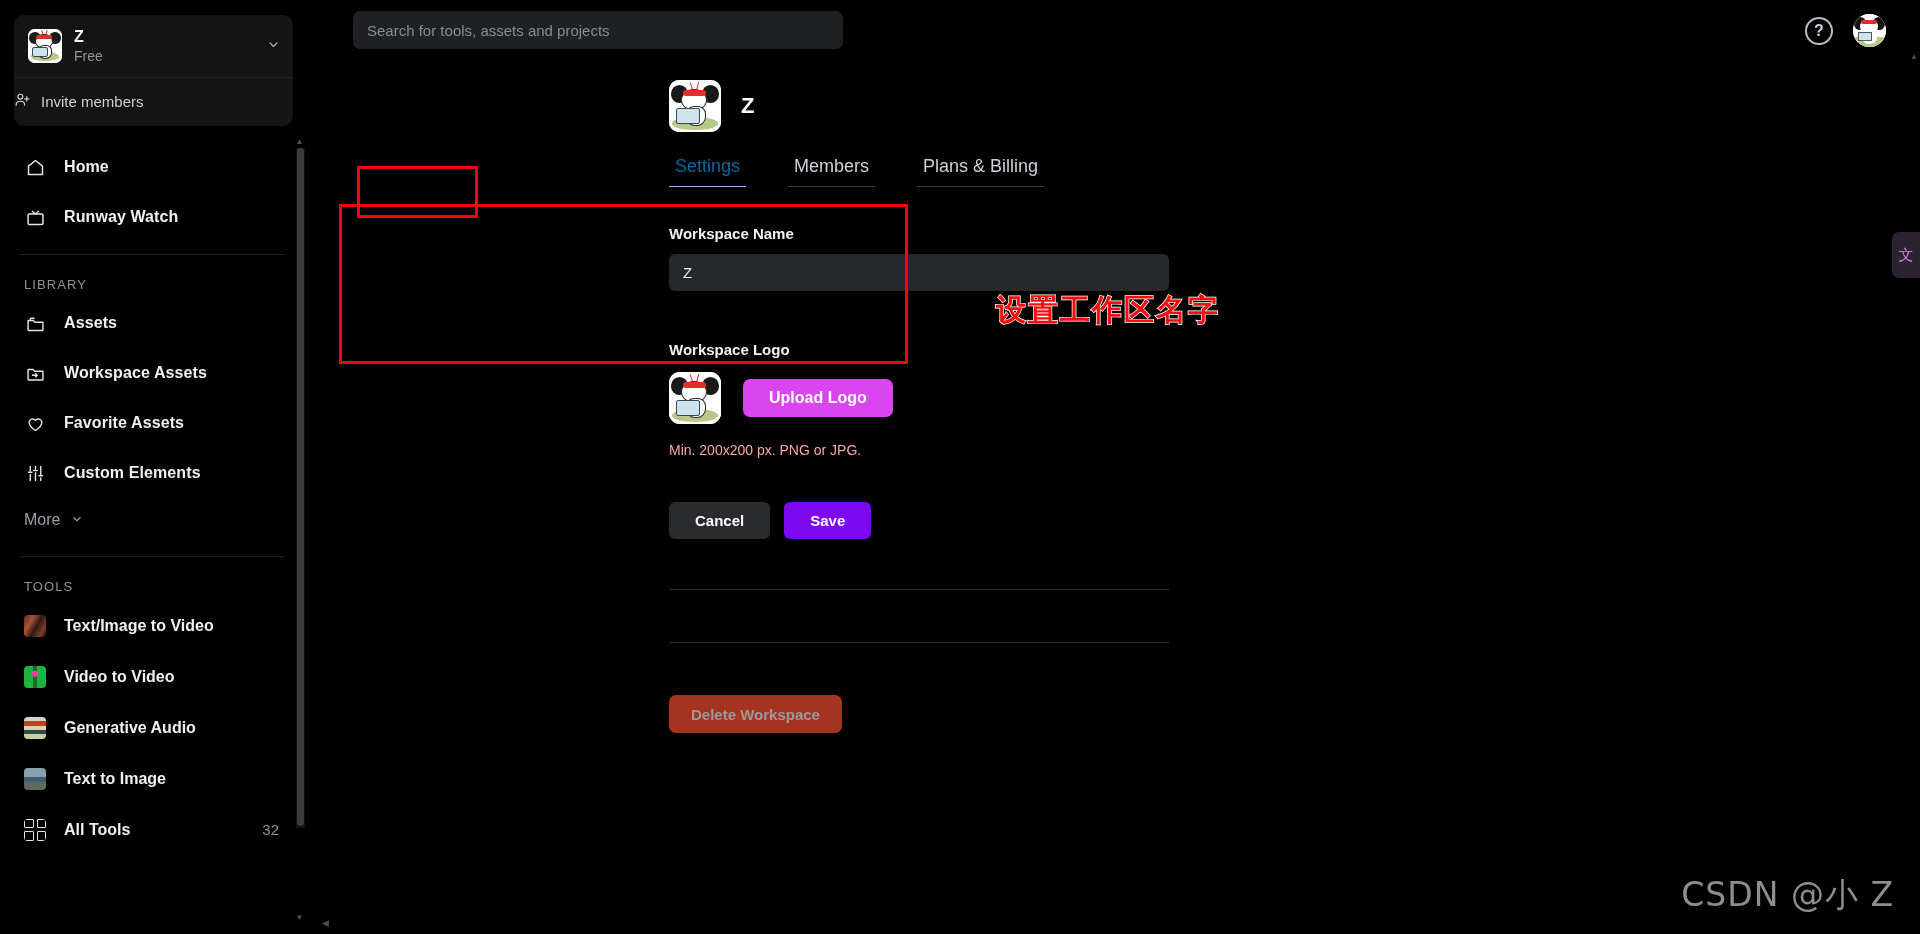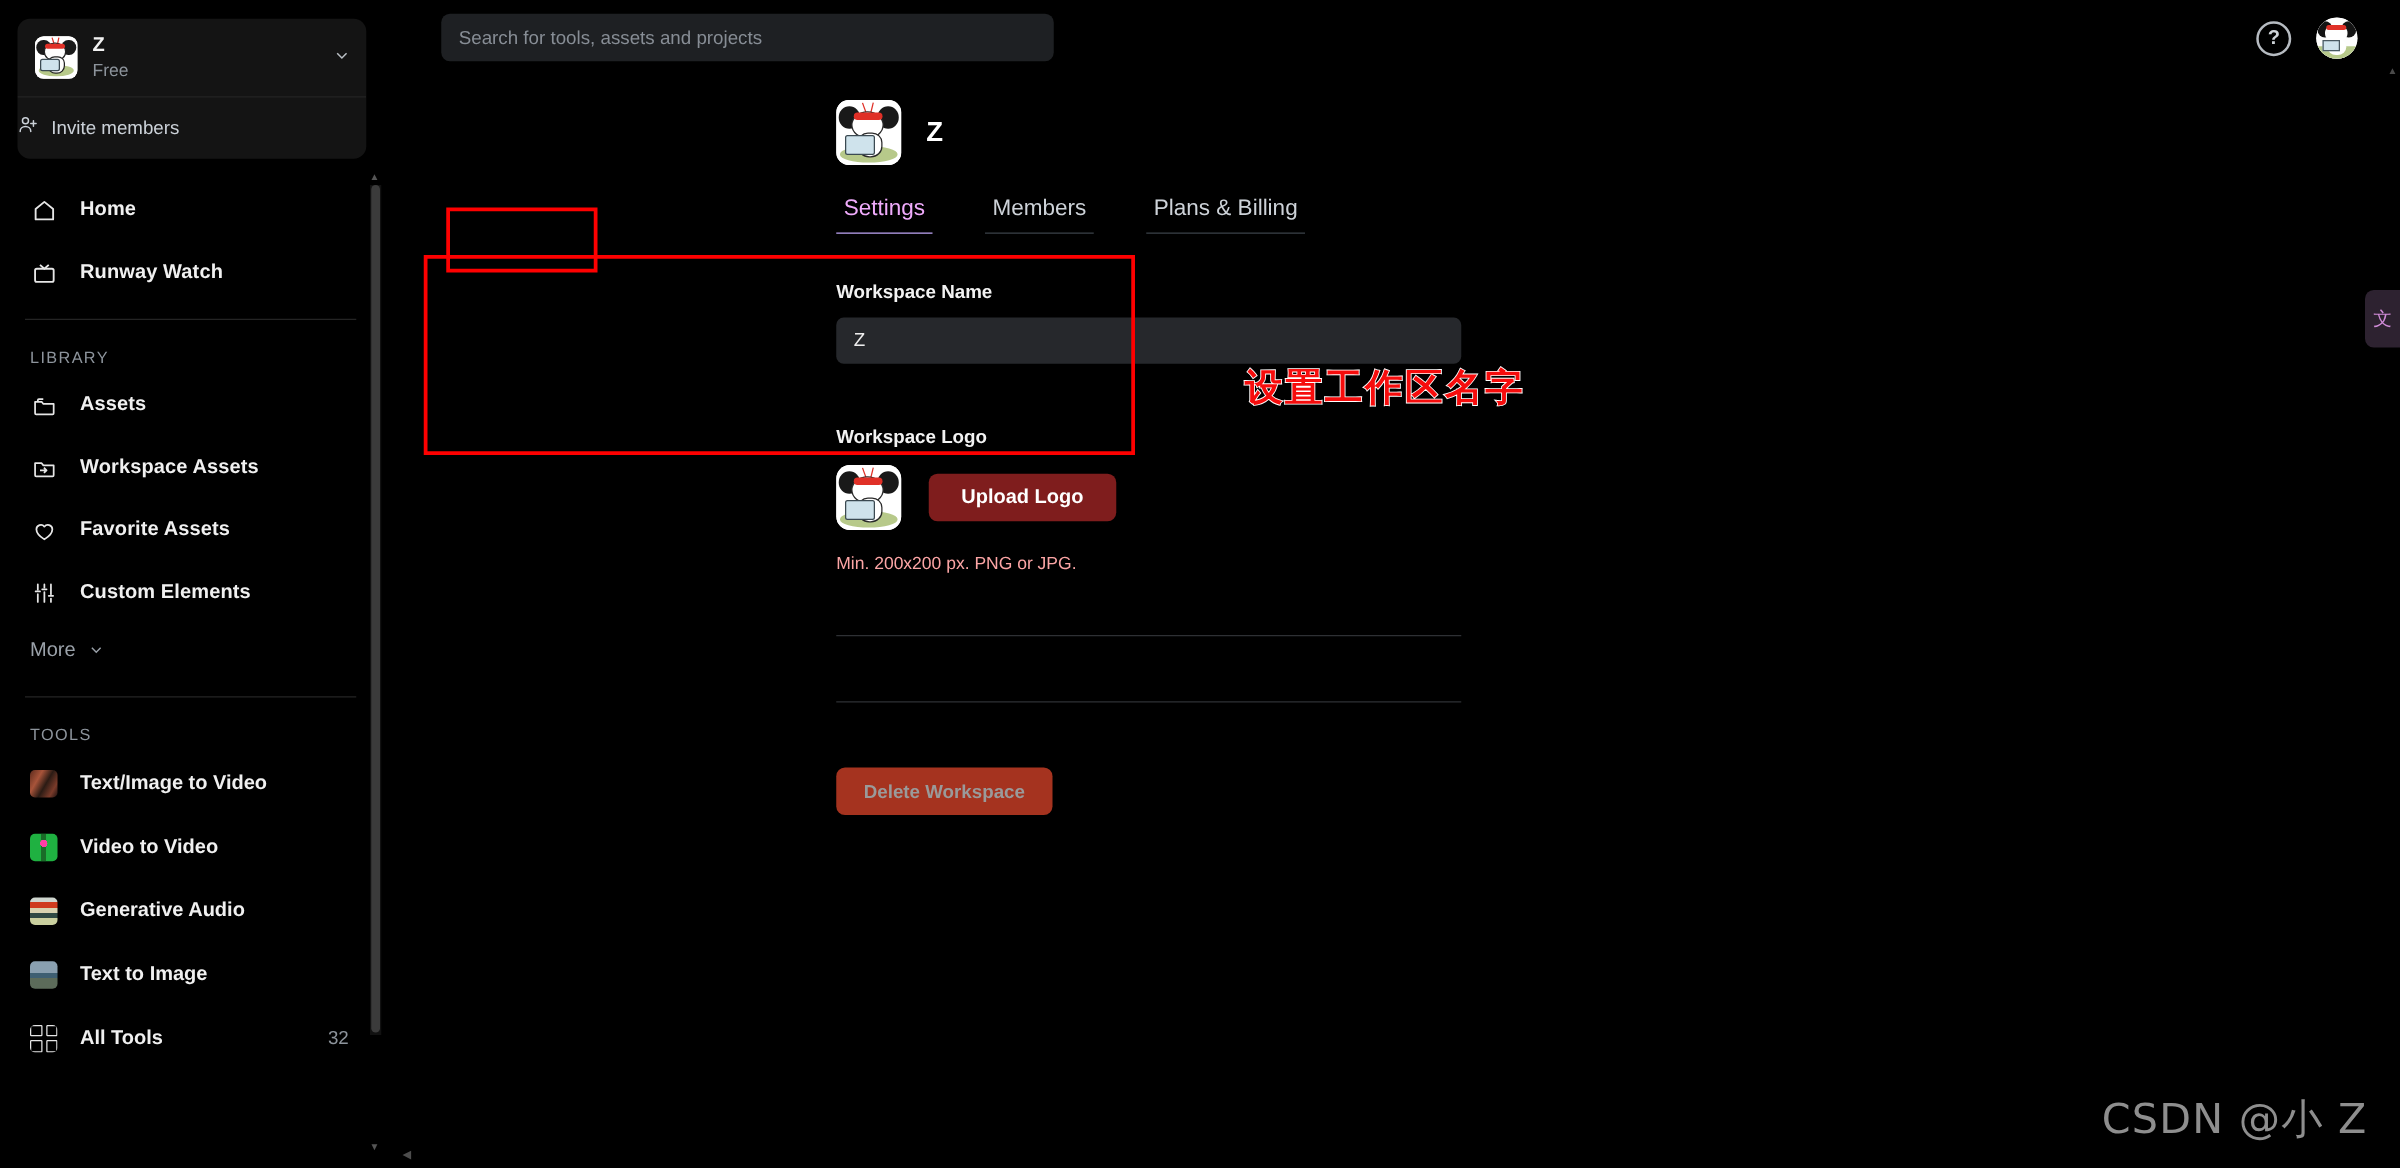--- a/index.html
+++ b/index.html
@@ -170,36 +170,36 @@
   .ws-header-logo .book { position:absolute; left:13%; top:54%; width:46%; height:30%; background:#cfe3ec; border:1px solid #3b4a52; border-radius:2px; }
   .ws-header-title { font-size: 22px; font-weight: 700; color: #fff; }
 
   .tabs { display:flex; gap: 0; position:relative; }
   .tab {
     font-size: 18px; padding: 0 6px 9px 6px;
     cursor: pointer; color:#cdd2d8;
     border-bottom: 1.5px solid #3b4249;
     margin-right: 42px;
   }
-  .tab.active { color:#f0abfc; border-bottom: 1.5px solid #c0a6f7; }
+  .tab.active { color:#0369a1; border-bottom: 1.5px solid #c0a6f7; }
 
   .field-label { font-size: 15px; font-weight: 700; color:#f2f2f2; margin-bottom: 12px; }
   .name-input {
     width: 500px; height: 37px; background:#26282c;
     border-radius: 6px; display:flex; align-items:center;
     padding: 0 14px; font-size:15px; color:#ededed; cursor:text;
   }
 
   .logo-row { display:flex; align-items:center; gap: 22px; margin-top: 14px; }
   .logo-big {
     width: 52px; height: 52px; border-radius: 11px;
     position:relative; overflow:hidden; background:#fff;
   }
   .upload-btn {
-    background:#7f1d1d; color:#fff; font-size:16px; font-weight:700;
+    background:#d946ef; color:#fff; font-size:16px; font-weight:700;
     padding: 0 26px; height: 38px; border-radius: 7px;
     display:flex; align-items:center; cursor:pointer; border:none;
   }
   .hint { font-size: 14px; color:#fca5a5; margin-top: 18px; }
 
   .btn-row { display:flex; gap: 14px; margin-top: 44px; }
   .btn {
     height: 37px; border-radius: 6px; border:none; cursor:pointer;
     font-size: 15px; font-weight: 700; padding: 0 26px;
     display:flex; align-items:center; justify-content:center;
@@ -479,20 +479,24 @@
             <div class="head"></div>
               <div class="band"></div>
             <div class="body"></div>
               <div class="book"></div>
           </div>
           <button class="upload-btn">Upload Logo</button>
         </div>
         <div class="hint">Min. 200x200 px. PNG or JPG.</div>
       </div>
 
+      <div class="btn-row">
+        <button class="btn btn-cancel">Cancel</button>
+        <button class="btn btn-save">Save</button>
+      </div>
 
       <div class="hr" style="margin-top:50px"></div>
       <div class="hr" style="margin-top:52px"></div>
 
       <button class="btn-delete" style="margin-top:52px">Delete Workspace</button>
     </div>
 
     <div class="side-widget">
       <span class="g">文</span>
     </div>

